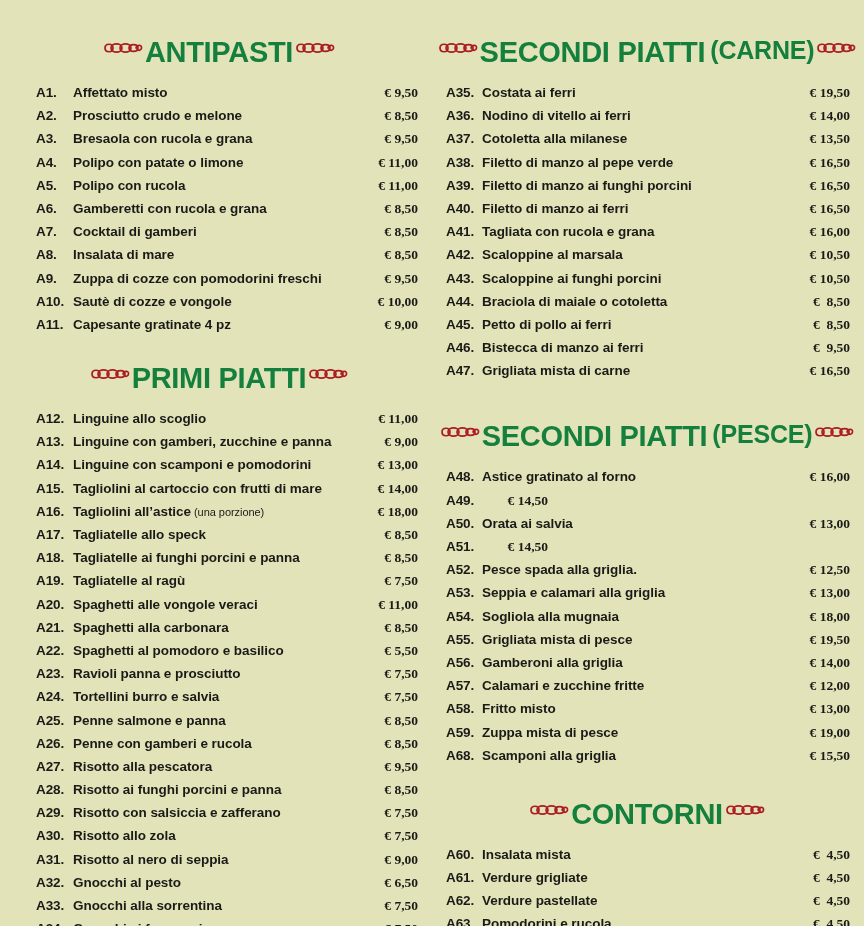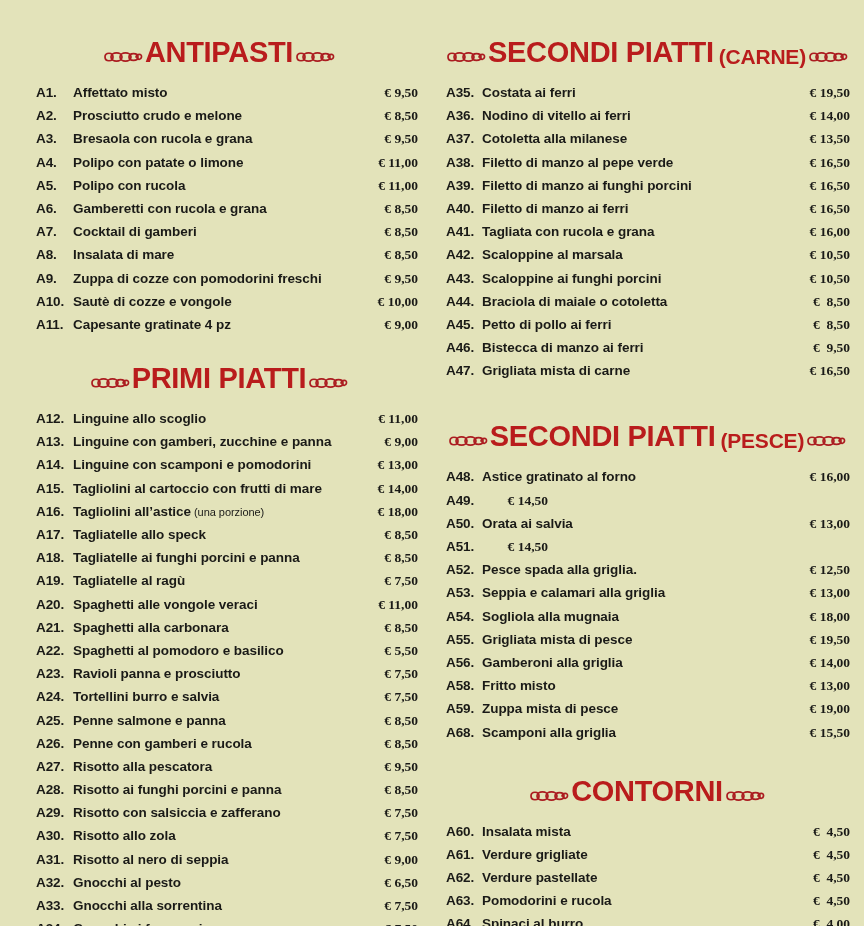--- a/index.html
+++ b/index.html
@@ -32,35 +32,35 @@
     padding: 0 12px 0 20px;
   }
   .col-right {
     width: 434px;
     padding: 0 10px 0 10px;
   }
 
   
   .section-header {
     display: flex;
-    align-items: flex-end;
+    align-items: flex-start;
     justify-content: center;
-    color: #b91c1c;
+    color: #15803d;
     white-space: nowrap;
     line-height: 1;
   }
   .section-header .head-text {
     font-weight: bold;
     font-size: 29px;
     letter-spacing: -0.3px;
     font-family: "Liberation Sans", sans-serif;
   }
   .section-header .head-qualifier {
     font-weight: bold;
-    font-size: 21px;
+    font-size: 25px;
     letter-spacing: -0.2px;
     margin-left: 5px;
   }
   .flourish {
     display: inline-block;
     width: 42px;
     height: 20px;
     flex: 0 0 auto;
   }
   .flourish svg { display: block; width: 42px; height: 20px; }
@@ -511,20 +511,25 @@
           <span class="item-num">A55.</span>
           <span class="item-name">Grigliata mista di pesce</span>
           <span class="item-price">€ 19,50</span>
         </li>
         <li class="item-row">
           <span class="item-num">A56.</span>
           <span class="item-name">Gamberoni alla griglia</span>
           <span class="item-price">€ 14,00</span>
         </li>
         <li class="item-row">
+          <span class="item-num">A57.</span>
+          <span class="item-name">Calamari e zucchine fritte</span>
+          <span class="item-price">€ 12,00</span>
+        </li>
+        <li class="item-row">
           <span class="item-num">A58.</span>
           <span class="item-name">Fritto misto</span>
           <span class="item-price">€ 13,00</span>
         </li>
         <li class="item-row">
           <span class="item-num">A59.</span>
           <span class="item-name">Zuppa mista di pesce</span>
           <span class="item-price">€ 19,00</span>
         </li>
         <li class="item-row">

